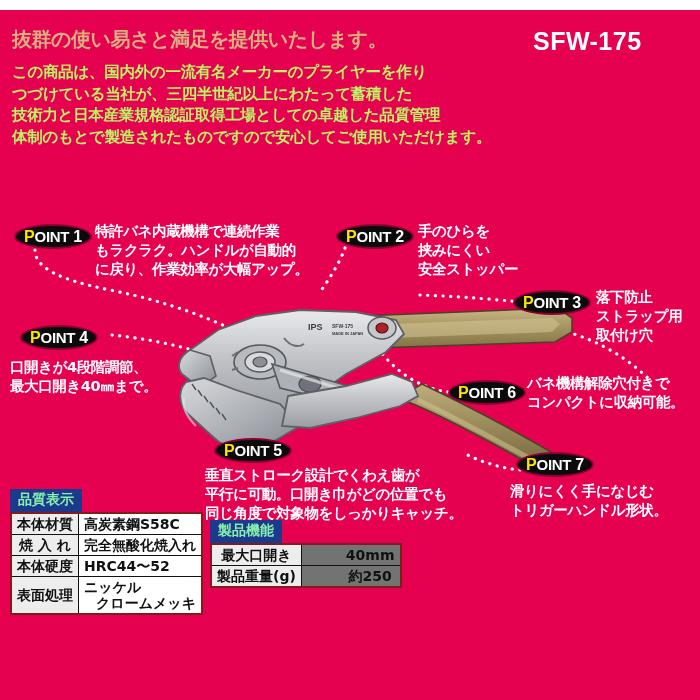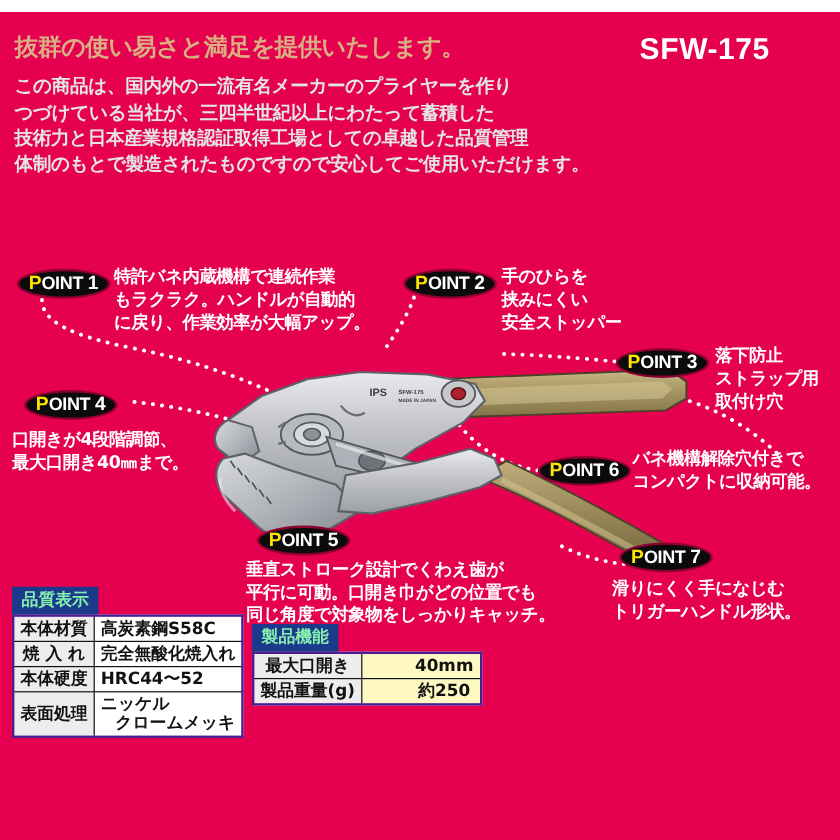--- a/index.html
+++ b/index.html
@@ -23,21 +23,21 @@
     font-family:"DejaVu Sans","Liberation Sans",sans-serif;
   }
   .model-code{
     position:absolute;left:533px;top:17px;
     font-size:25px;font-weight:bold;color:#FFFFFF;
     letter-spacing:0.5px;white-space:nowrap;
     font-family:"Liberation Sans","DejaVu Sans",sans-serif;
   }
   .header-body{
     position:absolute;left:12px;top:52px;width:600px;
-    color:#e5e5e5;font-size:15.5px;font-weight:bold;line-height:21.5px;
+    color:#bef264;font-size:15.5px;font-weight:bold;line-height:21.5px;
     letter-spacing:-0.3px;
   }
   .header-body div{white-space:nowrap;}
 
   
   .connectors{position:absolute;left:0;top:0;width:700px;height:700px;pointer-events:none;}
 
   
   .badge{
     position:absolute;
@@ -65,31 +65,31 @@
 
   
   .tbl-wrap{position:absolute;}
   .tbl-head{
     background:#1B3A8C;color:#86efac;font-weight:bold;
     font-size:14px;padding:2px 8px 3px 8px;display:inline-block;
     letter-spacing:0px;
   }
   table.spec{
     border-collapse:collapse;background:#FFFFFF;
-    border:2px solid #4c1d95;
+    border:2px solid #7f1d1d;
   }
   table.spec td{
     border:1px solid #111111;
     font-weight:bold;color:#111111;
     font-size:14px;padding:2px 5px;
     white-space:nowrap;line-height:16px;
   }
   table.spec td.lbl{background:#EDEDED;text-align:center;}
   table.spec td.val{background:#FFFFFF;text-align:left;}
-  table.spec td.valc{background:#fef9c3;text-align:center;padding-left:44px;}
+  table.spec td.valc{background:#737373;text-align:center;padding-left:44px;}
   .two-line{line-height:15px;font-size:13px;}
   .two-line span{display:block;}
   .indent{padding-left:12px;}
 
   
   .plier{position:absolute;left:160px;top:278px;width:420px;height:200px;}
 </style>
 </head>
 <body>
 

